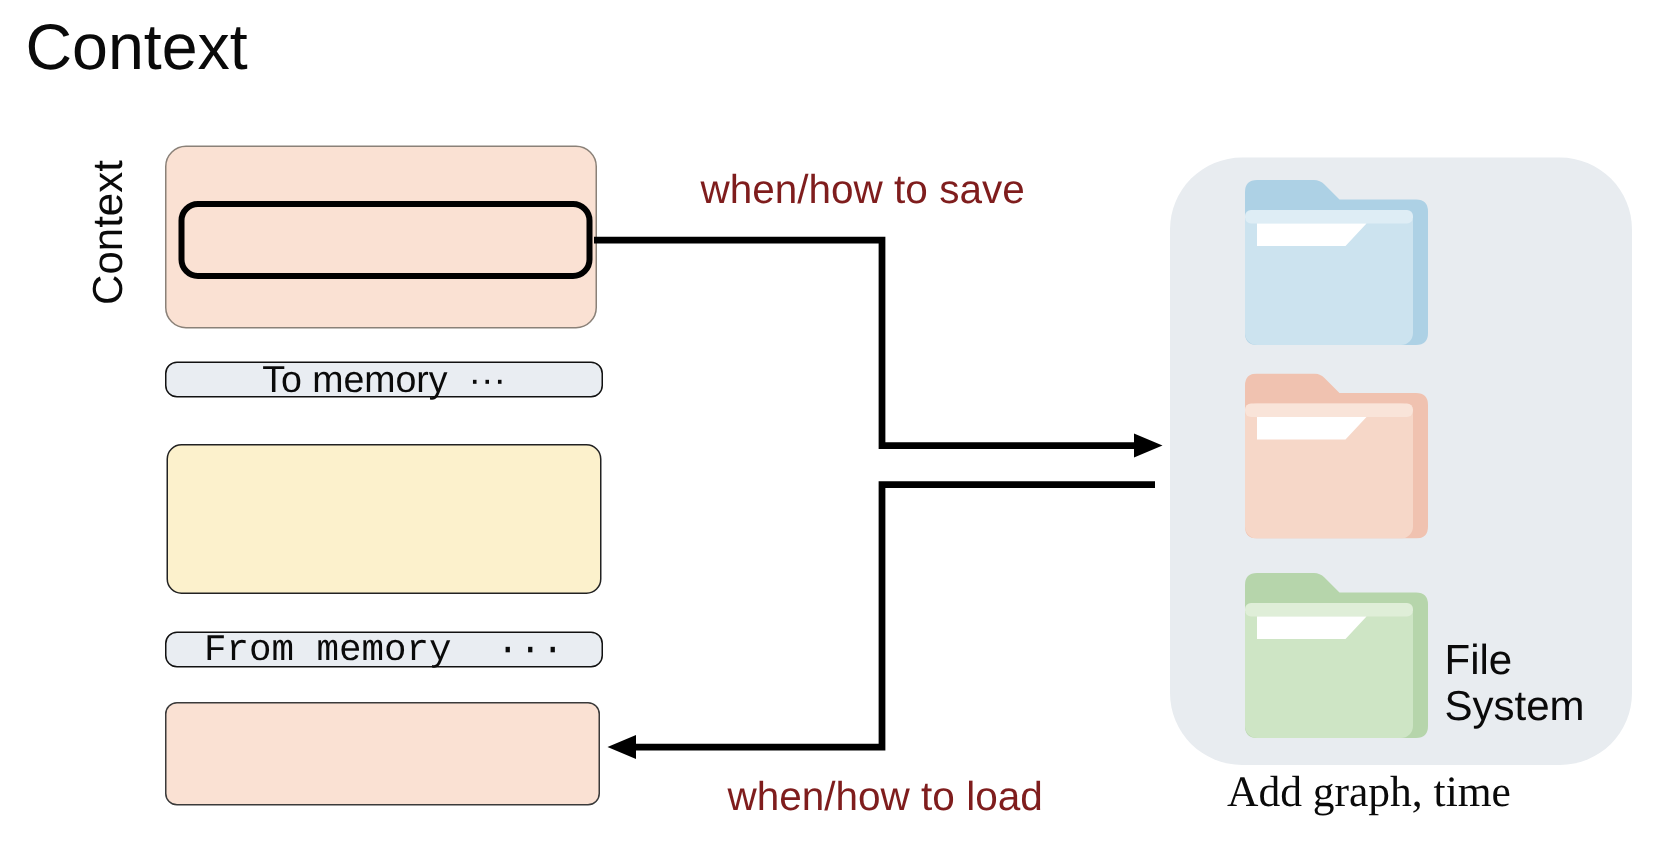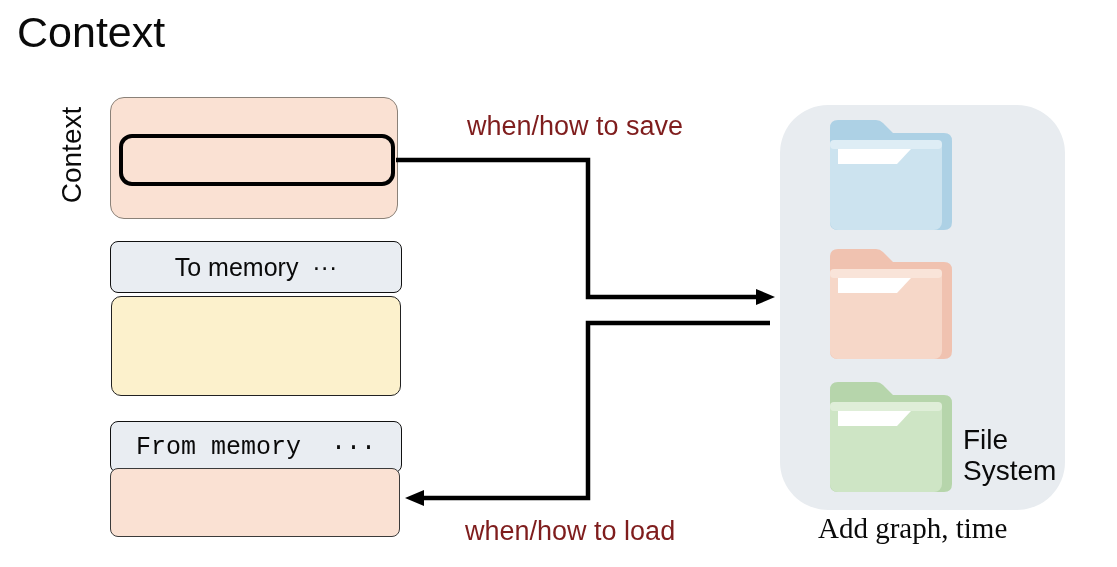--- a/index.html
+++ b/index.html
@@ -23,21 +23,21 @@
     left:110px;top:97px;width:288px;height:122px;
     background:#fae1d3;border:1px solid #8a8178;border-radius:14px;
     box-sizing:border-box;
   }
   .ctx-inner{
     left:8px;top:36px;width:276px;height:52px;
     border:4.5px solid #000;border-radius:13px;box-sizing:border-box;
     background:transparent;
   }
   .pill{
-    width:292px;height:52px;left:110px;
+    width:292px;height:24px;left:110px;
     background:#e9edf2;border:1.5px solid #111;border-radius:8px;
     box-sizing:border-box;
     display:flex;align-items:center;justify-content:center;
     font-size:25px;color:#0a0a0a;white-space:pre;
   }
   .pill-to{top:241px;}
   .pill-from{top:421px;font-family:Liberation Mono, monospace;}
   .yellow-box{
     left:111px;top:296px;width:290px;height:100px;
     background:#fcf1cc;border:1.5px solid #222;border-radius:10px;
@@ -47,24 +47,24 @@
     left:110px;top:468px;width:290px;height:69px;
     background:#fae1d3;border:1.5px solid #3a3a3a;border-radius:8px;
     box-sizing:border-box;
   }
   
   .arrows{left:0;top:0;width:1117px;height:567px;pointer-events:none;}
   .flow-label{
     font-size:27px;color:#7f1d1d;white-space:nowrap;
   }
   .save-label{left:467px;top:111px;}
-  .load-label{left:465px;top:516px;}
+  .load-label{left:485px;top:516px;}
   
   .fs-panel{
-    left:780px;top:105px;width:285px;height:405px;
+    left:780px;top:105px;width:308px;height:405px;
     background:#e8ecf0;border-radius:48px;
   }
   .folder{left:50px;width:122px;height:110px;}
   .folder-blue{top:15px;}
   .folder-salmon{top:144px;}
   .folder-green{top:277px;}
   .fs-label{
     left:183px;top:319px;font-size:28px;line-height:31px;color:#0a0a0a;
     white-space:pre-line;
   }

